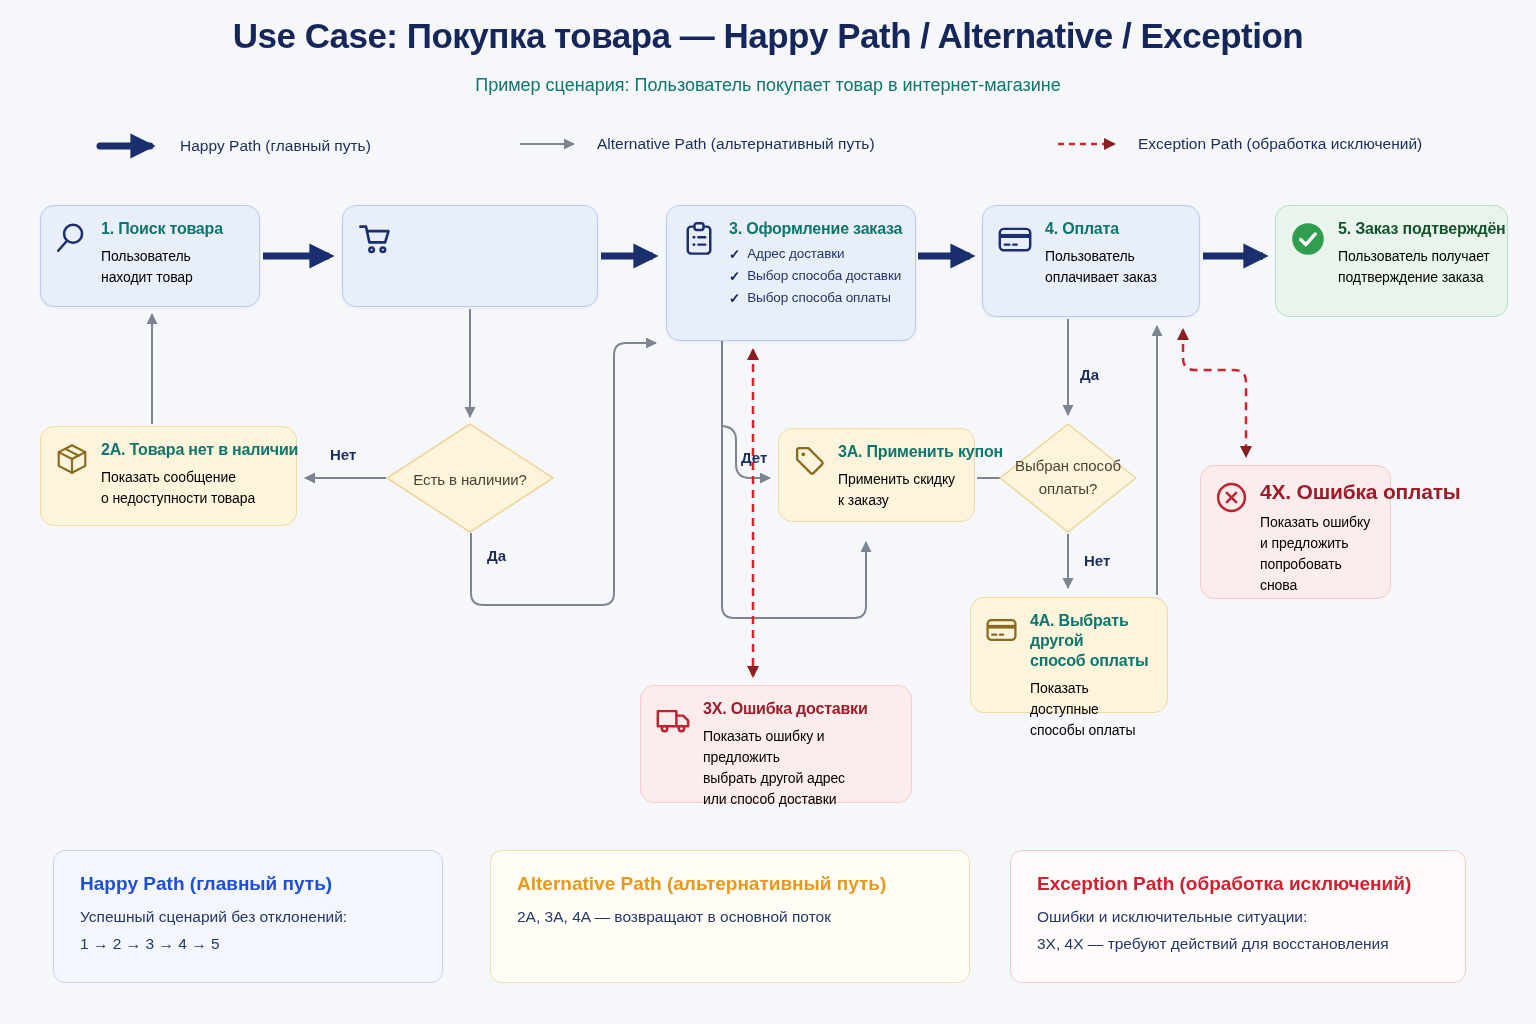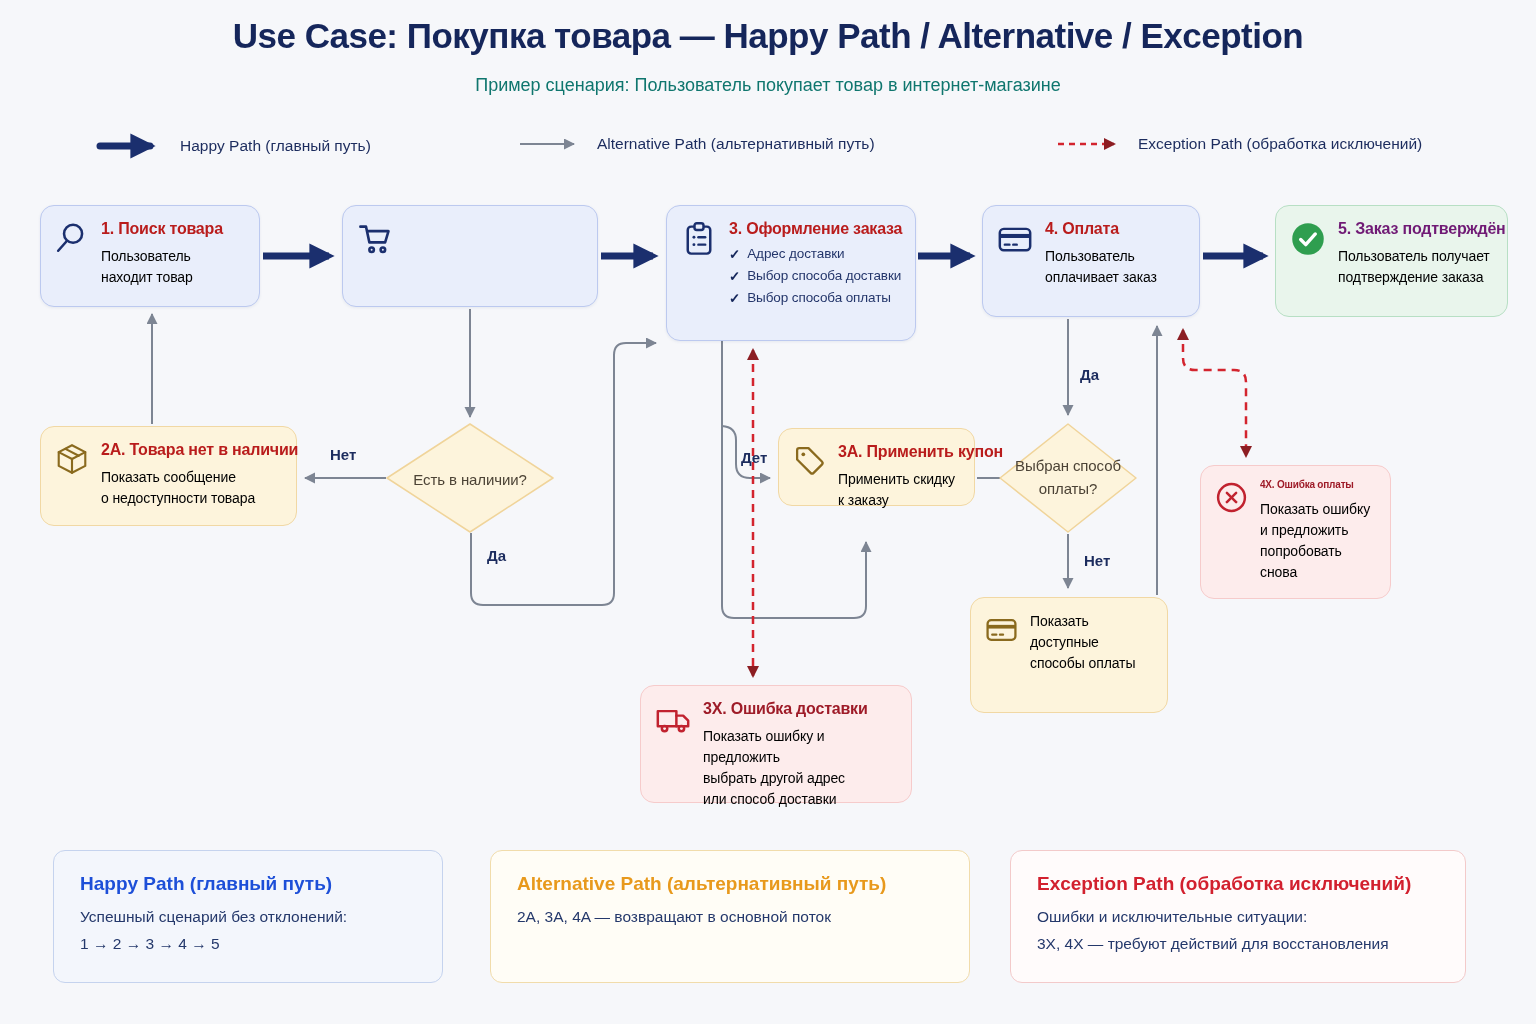--- a/index.html
+++ b/index.html
@@ -24,25 +24,25 @@
   .node {
     position:absolute; border-radius:14px; border:1.5px solid;
     display:flex; align-items:flex-start; padding:13px 14px;
   }
   .node.blue  { background:#e9eefb; border-color:#bcc9ef; box-shadow:0 1px 3px rgba(40,60,120,0.08); }
   .node.green { background:#e9f5ec; border-color:#b7dfc4; }
   .node.yellow{ background:#fdf4dc; border-color:#f1d8a4; }
   .node.pink  { background:#fdecec; border-color:#f6cbcb; }
   .node .icon { flex:0 0 auto; margin-right:12px; margin-top:2px; }
   .node .txt  { flex:1 1 auto; min-width:0; }
-  .node .ttl  { font-size:16px; font-weight:700; color:#b91c1c; letter-spacing:-0.2px;
+  .node .ttl  { font-size:16px; font-weight:700; color:#0f766e; letter-spacing:-0.2px;
                 margin-bottom:7px; white-space:pre-line; line-height:1.25; }
   .node .ttl.nw { white-space:nowrap; }
   .node .ttl.red { color:#9e1b28; }
-  .node .ttl.grn { color:#701a75; }
+  .node .ttl.grn { color:#14532d; }
   .node .dsc  { font-size:14px; color:#000000; line-height:1.5; white-space:pre-line; letter-spacing:-0.1px; }
   .chk { display:flex; gap:7px; font-size:13.5px; color:#24366b; margin-bottom:6px; white-space:nowrap; letter-spacing:-0.1px; }
   .chk .mark { color:#15265b; font-weight:700; }
 
   .dlabel {
     position:absolute; text-align:center; font-size:15px; color:#4c4336;
     white-space:pre-line; line-height:1.5; letter-spacing:-0.1px;
   }
   .elabel { position:absolute; font-size:15px; font-weight:600; color:#1c2c5e; white-space:nowrap; }
 
@@ -202,21 +202,21 @@
           <path d="M9.8 6.5 L22.3 13"></path>
       </svg>
     </span>
     <div class="txt">
       <div class="ttl nw">2А. Товара нет в наличии</div>
       <div class="dsc">Показать сообщение
 о недоступности товара</div>
     </div>
   </div>
 
-  <div class="node yellow" style="left:778px; top:428px; width:197px; height:78px;">
+  <div class="node yellow" style="left:778px; top:428px; width:197px; height:94px;">
     <span class="icon">
       <svg width="33" height="33" viewBox="0 0 32 32" fill="none" stroke="#8a6a1e" stroke-width="2.2" stroke-linecap="round" stroke-linejoin="round">
         <path d="M4 6 Q4 4 6 4 H15 L28 17 Q29.5 18.5 28 20 L20 28 Q18.5 29.5 17 28 L4 15 Z"></path>
         <circle cx="10" cy="10" r="1.8" fill="#8a6a1e" stroke="none"></circle>
       </svg>
     </span>
     <div class="txt">
       <div class="ttl nw">3А. Применить купон</div>
       <div class="dsc">Применить скидку
 к заказу</div>
@@ -226,20 +226,22 @@
   <div class="node yellow" style="left:970px; top:597px; width:198px; height:116px;">
     <span class="icon">
       <svg width="33" height="33" viewBox="0 0 32 32" fill="none" stroke="#8a6a1e" stroke-width="2.2" stroke-linecap="round">
         <rect x="2.5" y="7" width="27" height="19" rx="3.5"></rect>
         <rect x="2.5" y="11.5" width="27" height="3.6" fill="#8a6a1e" stroke="none"></rect>
         <path d="M7 21 H11"></path>
           <path d="M14.5 21 H17.5"></path>
       </svg>
     </span>
     <div class="txt">
+      <div class="ttl">4А. Выбрать другой
+способ оплаты</div>
       <div class="dsc">Показать доступные
 способы оплаты</div>
     </div>
   </div>
 
   <div class="node pink" style="left:640px; top:685px; width:272px; height:118px;">
     <span class="icon">
       <svg width="36" height="36" viewBox="0 0 32 32" fill="none" stroke="#c1222f" stroke-width="2.2" stroke-linecap="round" stroke-linejoin="round">
         <path d="M2.5 9 H19 V22.5 H2.5 Z"></path>
         <path d="M19 13 H25 L29.5 17.5 V22.5 H19"></path>
@@ -257,21 +259,21 @@
 
   <div class="node pink" style="left:1200px; top:465px; width:191px; height:134px;">
     <span class="icon">
       <svg width="33" height="33" viewBox="0 0 32 32" fill="none" stroke="#c1222f" stroke-width="2.4" stroke-linecap="round">
         <circle cx="16" cy="16" r="13"></circle>
         <path d="M11.5 11.5 L20.5 20.5"></path>
           <path d="M20.5 11.5 L11.5 20.5"></path>
       </svg>
     </span>
     <div class="txt">
-      <div class="ttl nw red" style="font-size:10px;">4Х. Ошибка оплаты</div>
+      <div class="ttl nw red" style="font-size:21px;">4Х. Ошибка оплаты</div>
       <div class="dsc">Показать ошибку
 и предложить
 попробовать снова</div>
     </div>
   </div>
 
   <div class="dlabel" style="left:390px; top:469px; width:160px;">Есть в наличии?</div>
   <div class="dlabel" style="left:1002px; top:455px; width:132px;">Выбран способ
 оплаты?</div>
 

